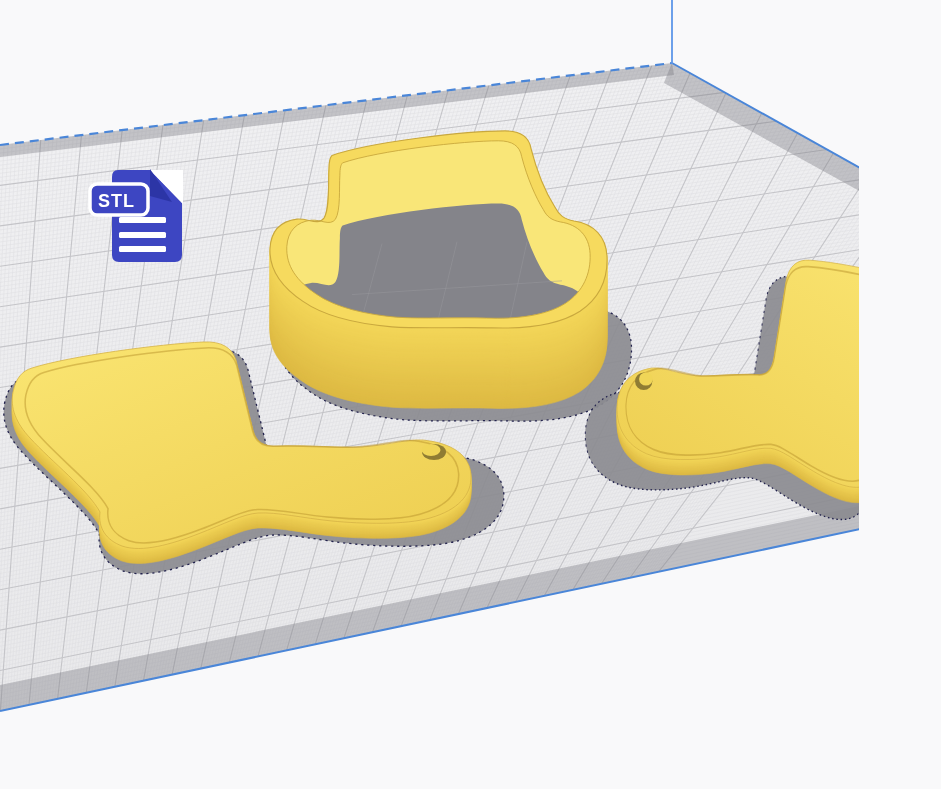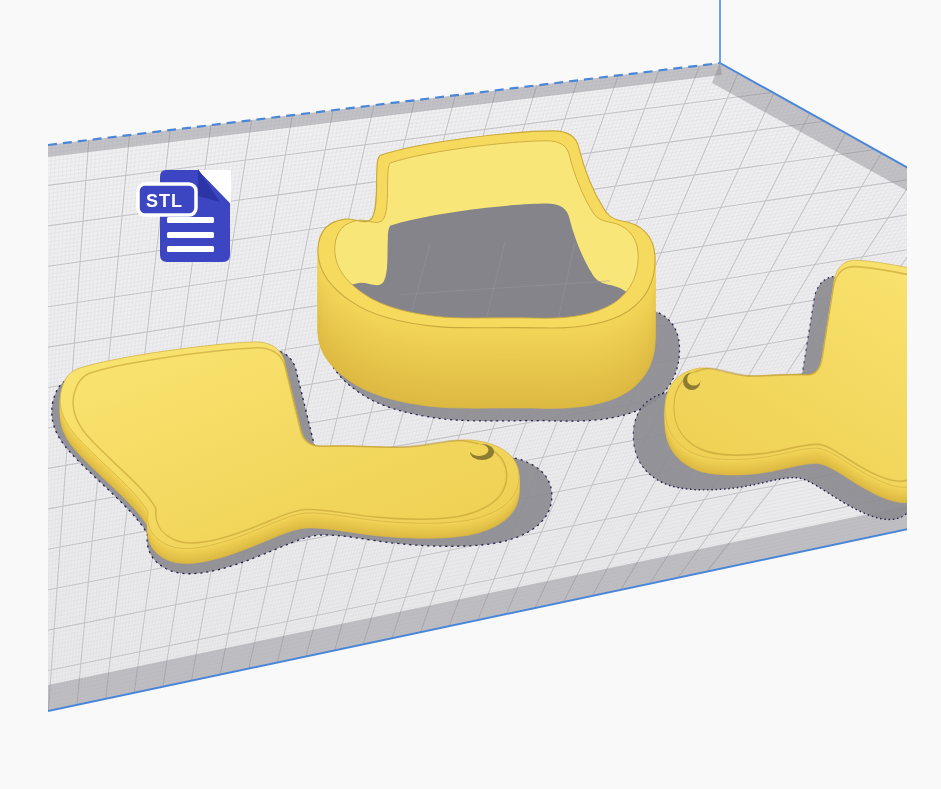--- a/index.html
+++ b/index.html
@@ -1,17 +1,17 @@
 <!DOCTYPE html>
 <html><head>
 <meta charset="utf-8">
 <style>
   html,body{margin:0;padding:0;}
   body{background:#f9f9fa;font-family:"Liberation Sans",sans-serif;}
-  .stage{position:relative;width:859px;height:789px;overflow:hidden;background:#f9f9fa;margin-left:48px;}
+  .stage{position:relative;width:859px;height:789px;overflow:hidden;background:#f9f9fa;}
   svg{display:block;}
   text{font-family:"Liberation Sans",sans-serif;font-weight:bold;}
 </style>
 </head>
 <body>
 
 <div class="stage">
   <svg id="scene" width="941" height="789" viewBox="0 0 941 789">
       <defs>
         <linearGradient id="plateG" x1="0" y1="0" x2="0.2" y2="1">

